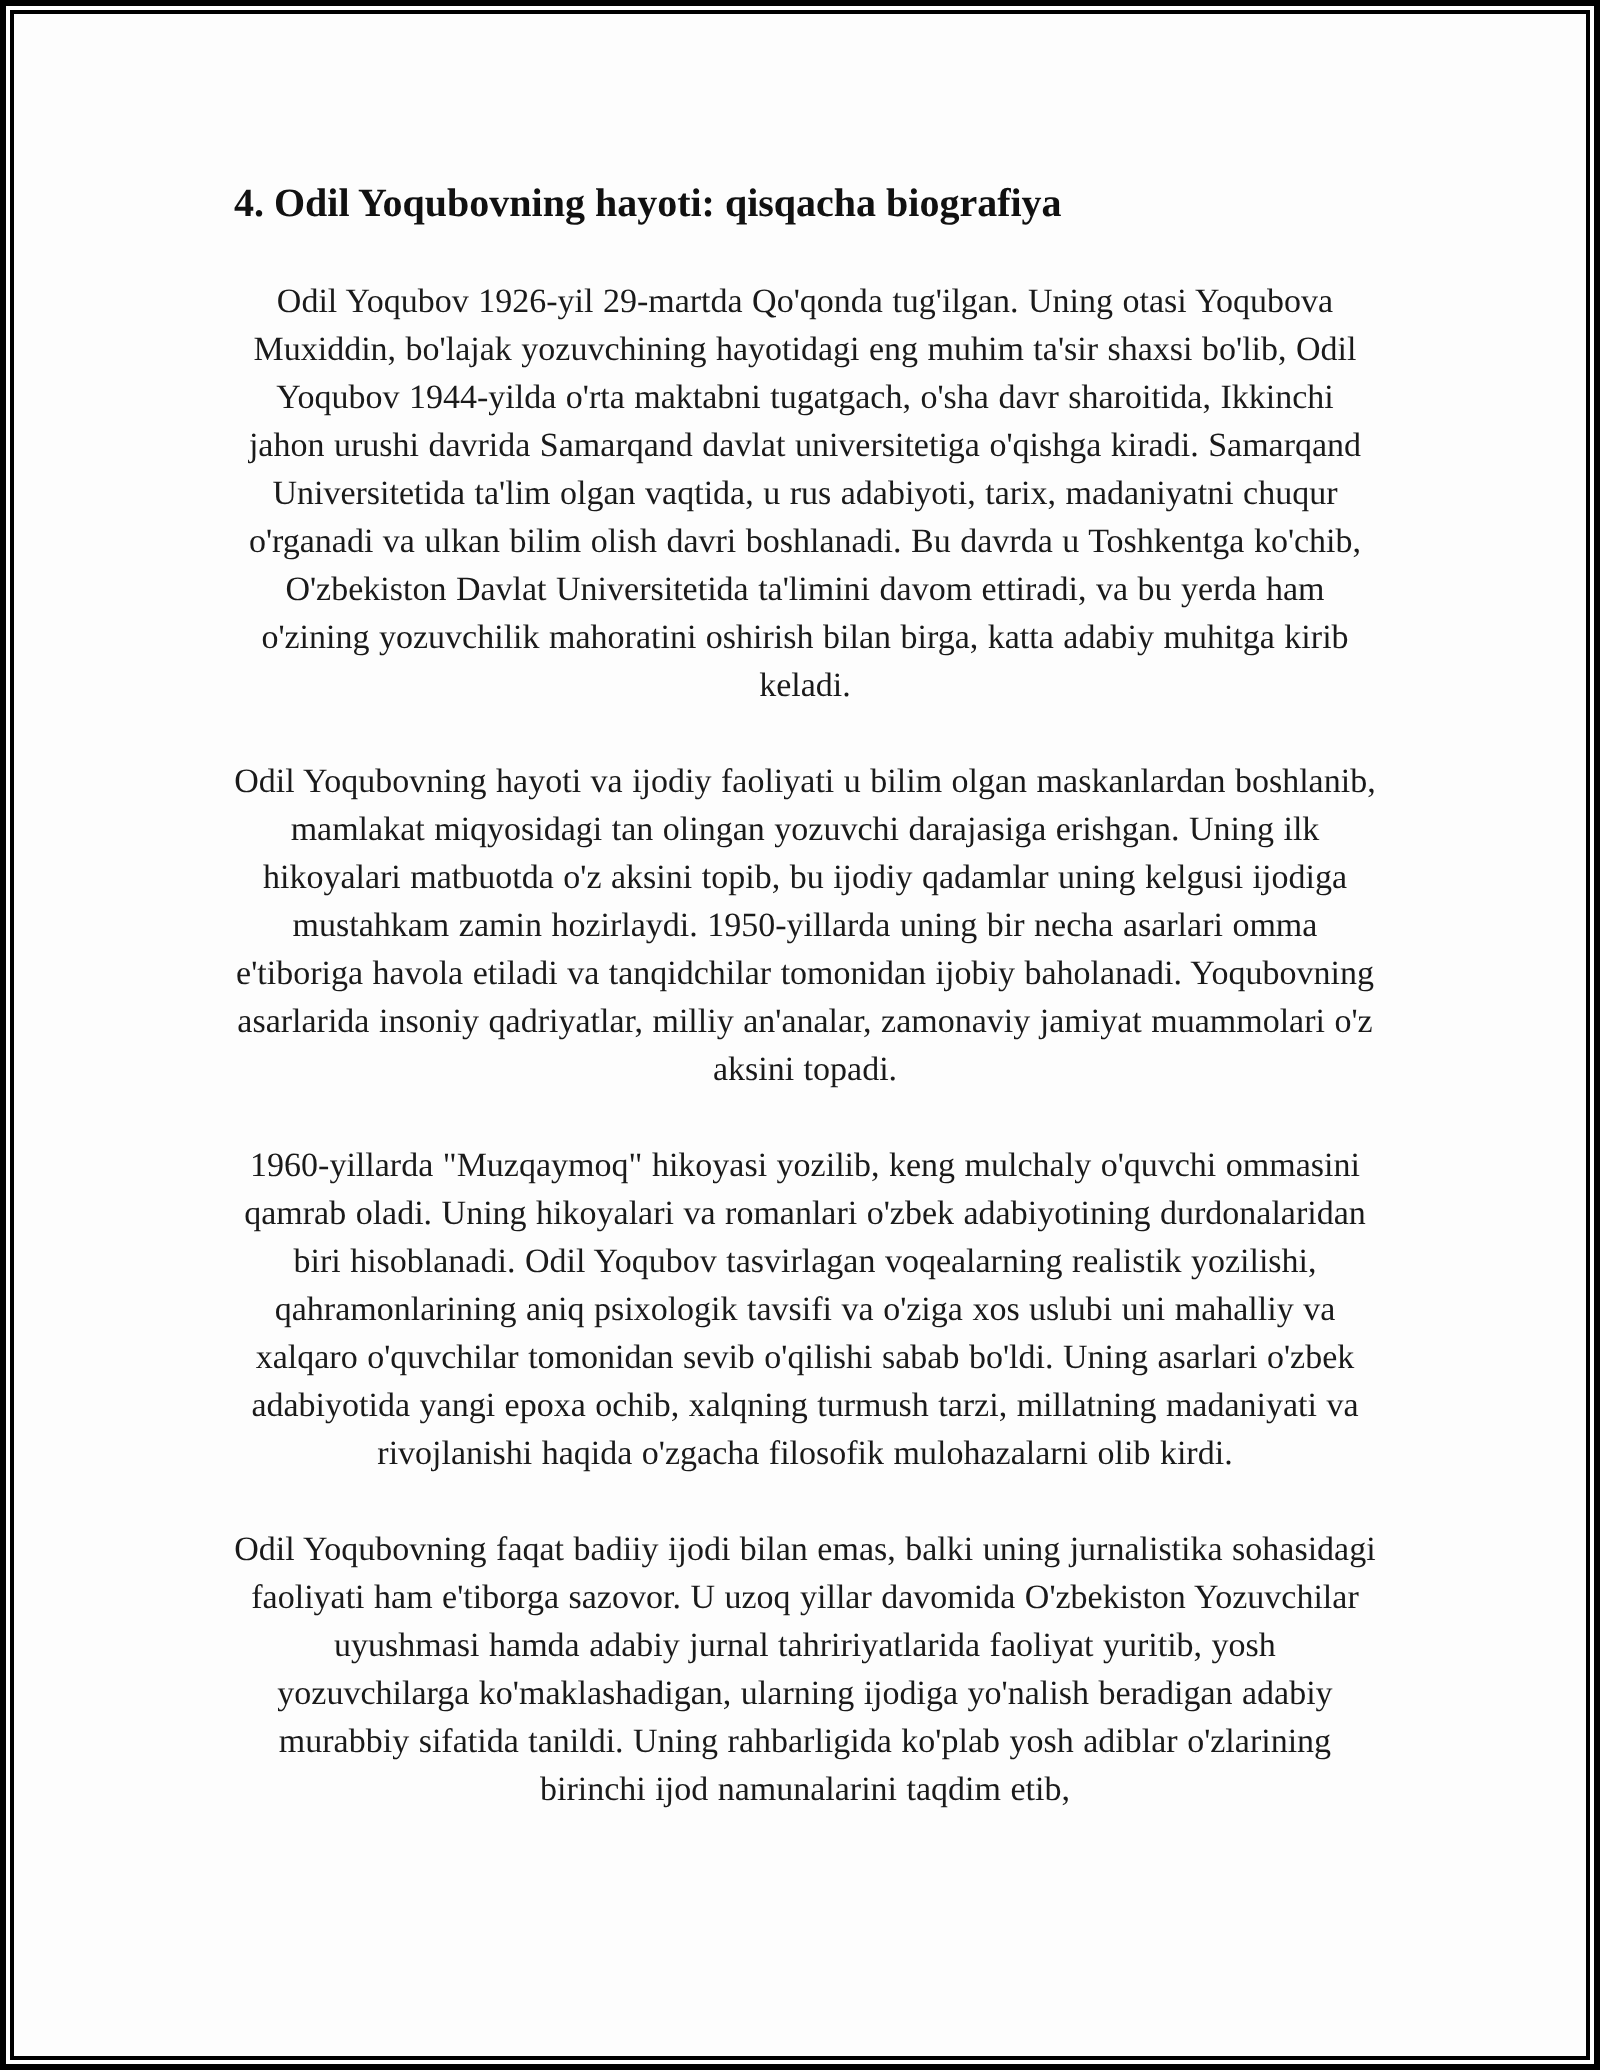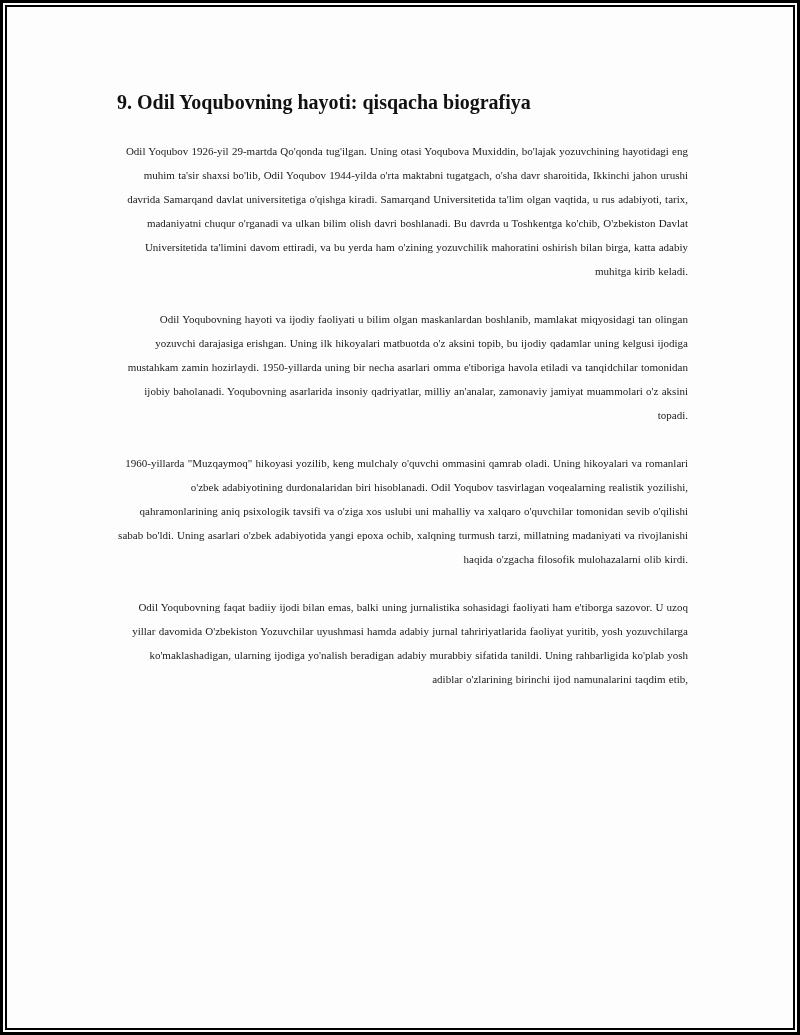--- a/index.html
+++ b/index.html
@@ -34,33 +34,33 @@
     color: #1a1a1a;
   }
   .doc-heading {
     font-size: 20px;
     line-height: 27px;
     font-weight: bold;
     margin: 0 0 23px 0;
     color: #111111;
   }
   .doc-paragraph {
-    font-size: 11px;
+    font-size: 17px;
     line-height: 24px;
     margin: 2px 0 24px 0;
-    text-align: right;
+    text-align: center;
     word-spacing: 0.5px;
   }
 </style>
 </head>
 <body>
 
 <div class="page-frame-outer">
   <div class="page-frame-inner">
     <div class="content">
-      <h1 class="doc-heading">9. Odil Yoqubovning hayoti: qisqacha biografiya</h1>
+      <h1 class="doc-heading">4. Odil Yoqubovning hayoti: qisqacha biografiya</h1>
       <p class="doc-paragraph">Odil Yoqubov 1926-yil 29-martda Qo'qonda tug'ilgan. Uning otasi Yoqubova Muxiddin, bo'lajak yozuvchining hayotidagi eng muhim ta'sir shaxsi bo'lib, Odil Yoqubov 1944-yilda o'rta maktabni tugatgach, o'sha davr sharoitida, Ikkinchi jahon urushi davrida Samarqand davlat universitetiga o'qishga kiradi. Samarqand Universitetida ta'lim olgan vaqtida, u rus adabiyoti, tarix, madaniyatni chuqur o'rganadi va ulkan bilim olish davri boshlanadi. Bu davrda u Toshkentga ko'chib, O'zbekiston Davlat Universitetida ta'limini davom ettiradi, va bu yerda ham o'zining yozuvchilik mahoratini oshirish bilan birga, katta adabiy muhitga kirib keladi.</p>
       <p class="doc-paragraph">Odil Yoqubovning hayoti va ijodiy faoliyati u bilim olgan maskanlardan boshlanib, mamlakat miqyosidagi tan olingan yozuvchi darajasiga erishgan. Uning ilk hikoyalari matbuotda o'z aksini topib, bu ijodiy qadamlar uning kelgusi ijodiga mustahkam zamin hozirlaydi. 1950-yillarda uning bir necha asarlari omma e'tiboriga havola etiladi va tanqidchilar tomonidan ijobiy baholanadi. Yoqubovning asarlarida insoniy qadriyatlar, milliy an'analar, zamonaviy jamiyat muammolari o'z aksini topadi.</p>
       <p class="doc-paragraph">1960-yillarda "Muzqaymoq" hikoyasi yozilib, keng mulchaly o'quvchi ommasini qamrab oladi. Uning hikoyalari va romanlari o'zbek adabiyotining durdonalaridan biri hisoblanadi. Odil Yoqubov tasvirlagan voqealarning realistik yozilishi, qahramonlarining aniq psixologik tavsifi va o'ziga xos uslubi uni mahalliy va xalqaro o'quvchilar tomonidan sevib o'qilishi sabab bo'ldi. Uning asarlari o'zbek adabiyotida yangi epoxa ochib, xalqning turmush tarzi, millatning madaniyati va rivojlanishi haqida o'zgacha filosofik mulohazalarni olib kirdi.</p>
       <p class="doc-paragraph">Odil Yoqubovning faqat badiiy ijodi bilan emas, balki uning jurnalistika sohasidagi faoliyati ham e'tiborga sazovor. U uzoq yillar davomida O'zbekiston Yozuvchilar uyushmasi hamda adabiy jurnal tahririyatlarida faoliyat yuritib, yosh yozuvchilarga ko'maklashadigan, ularning ijodiga yo'nalish beradigan adabiy murabbiy sifatida tanildi. Uning rahbarligida ko'plab yosh adiblar o'zlarining birinchi ijod namunalarini taqdim etib,</p>
     </div>
   </div>
 </div>
 
 </body></html>

